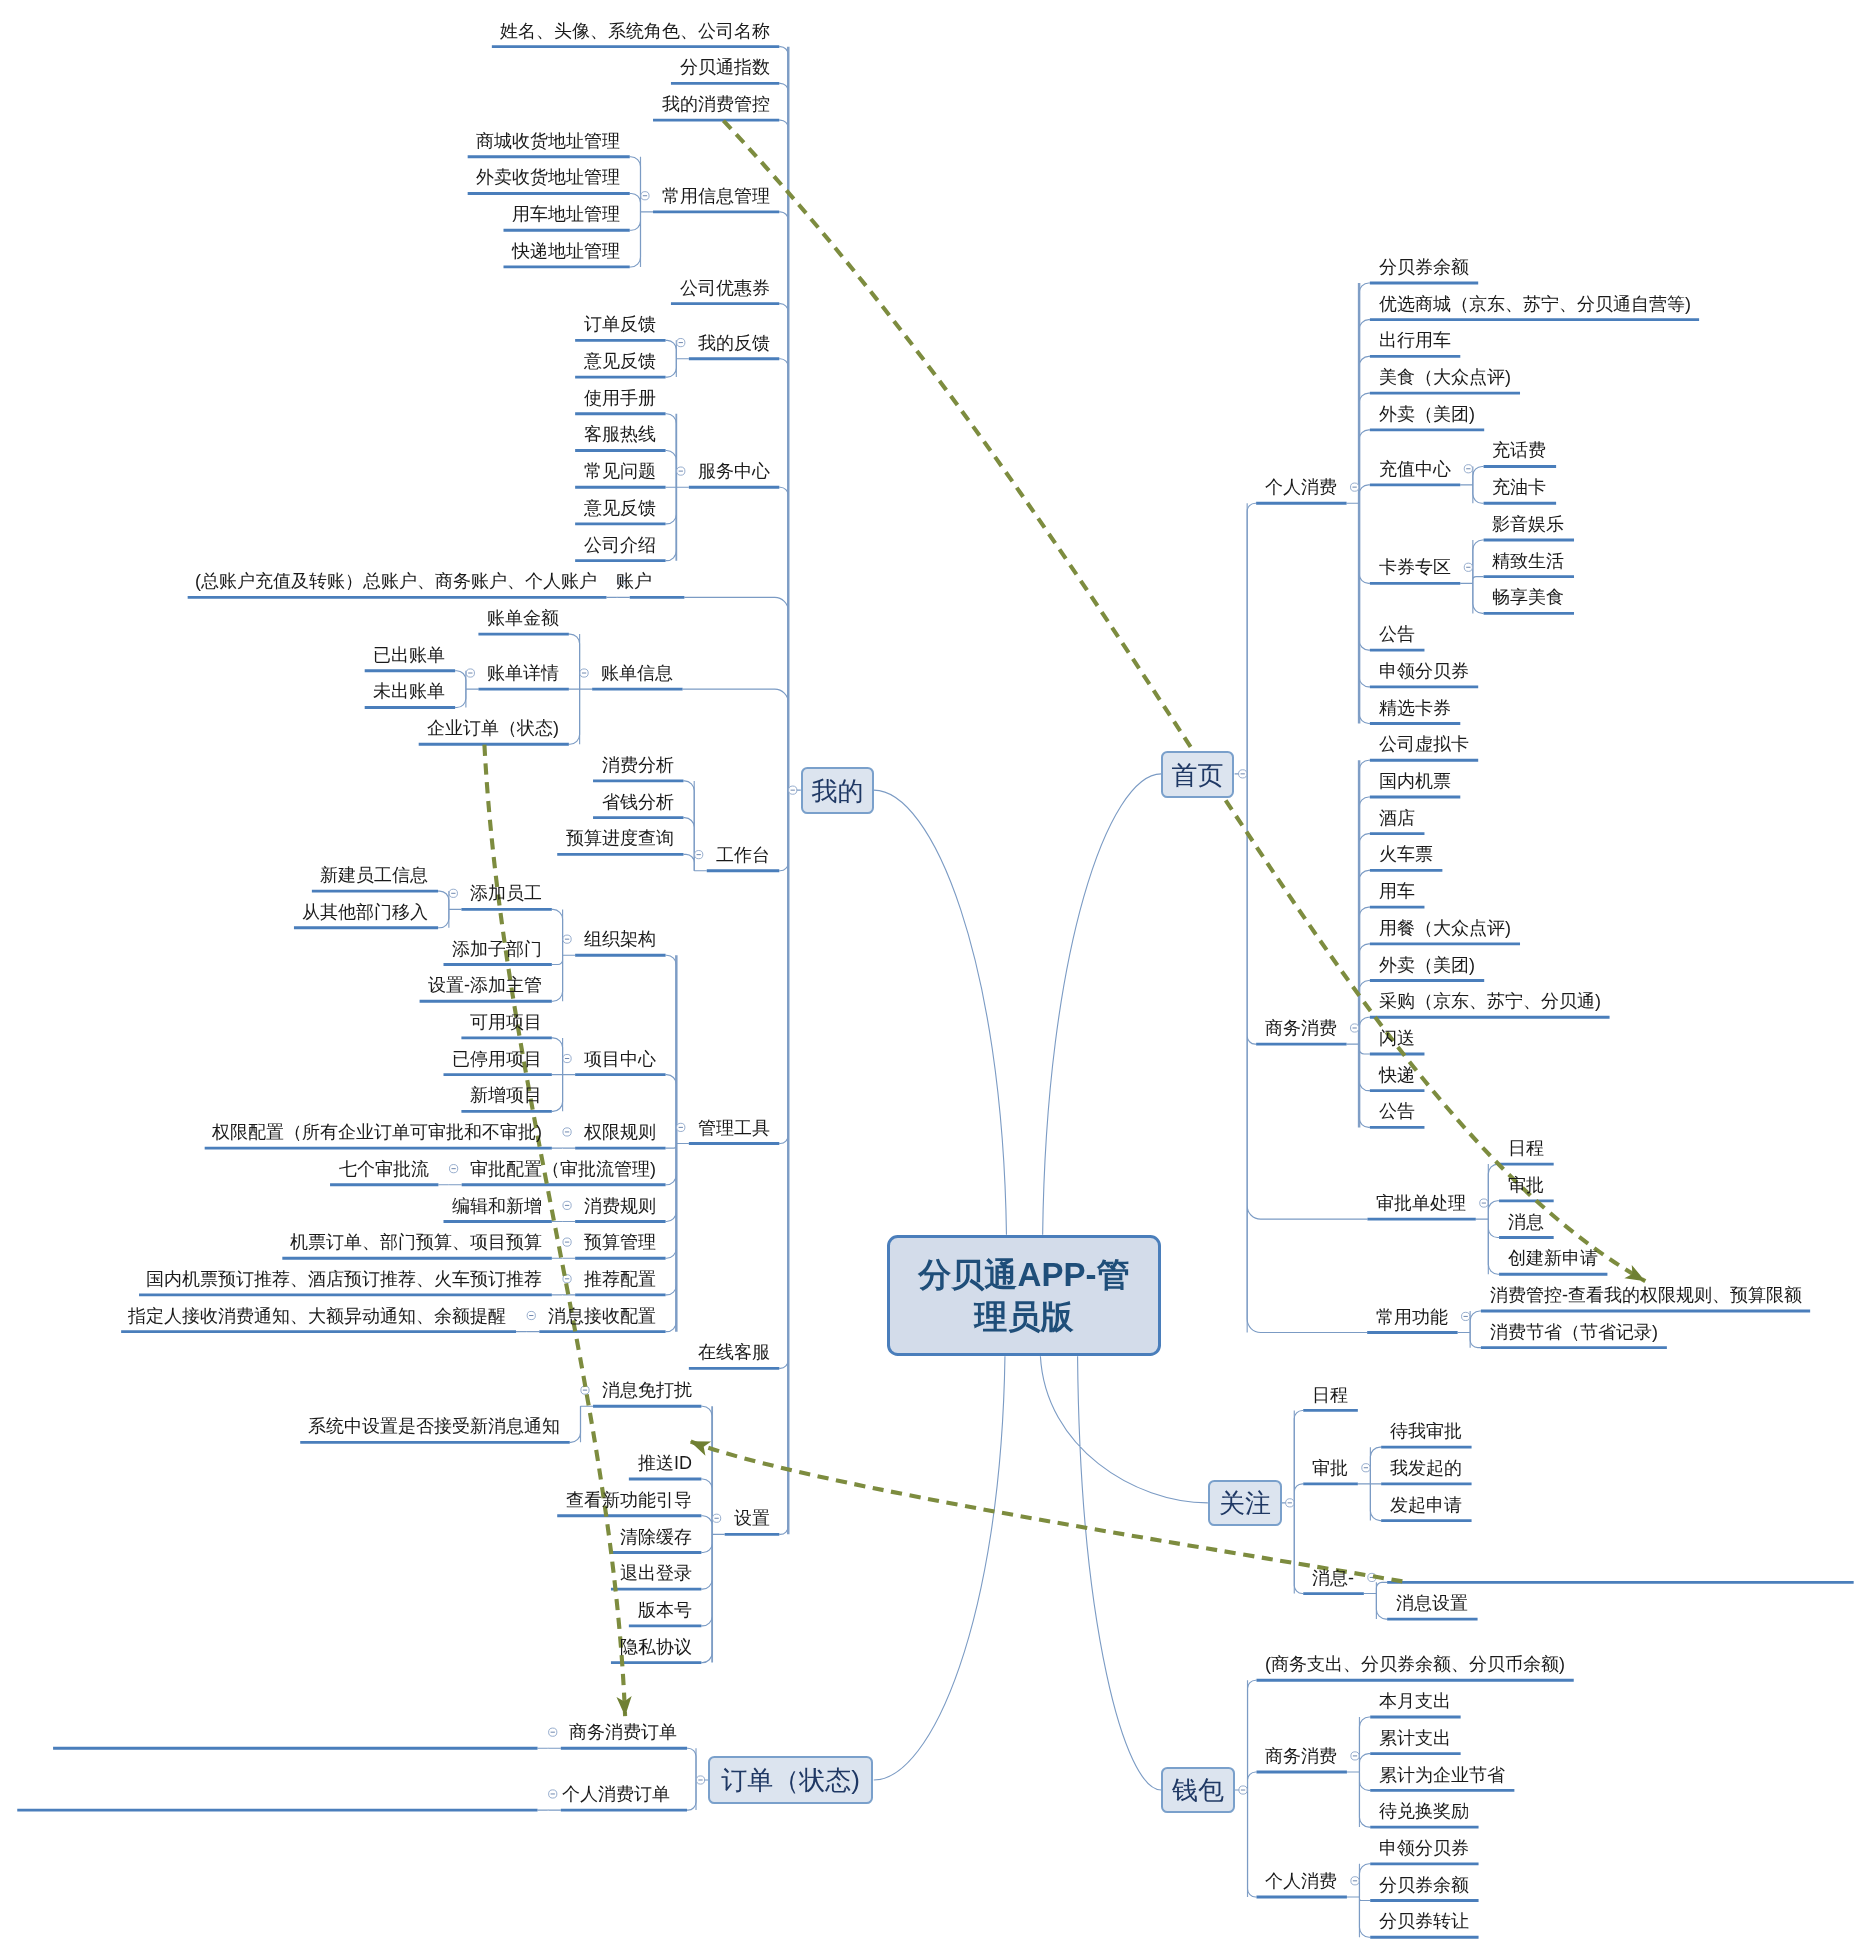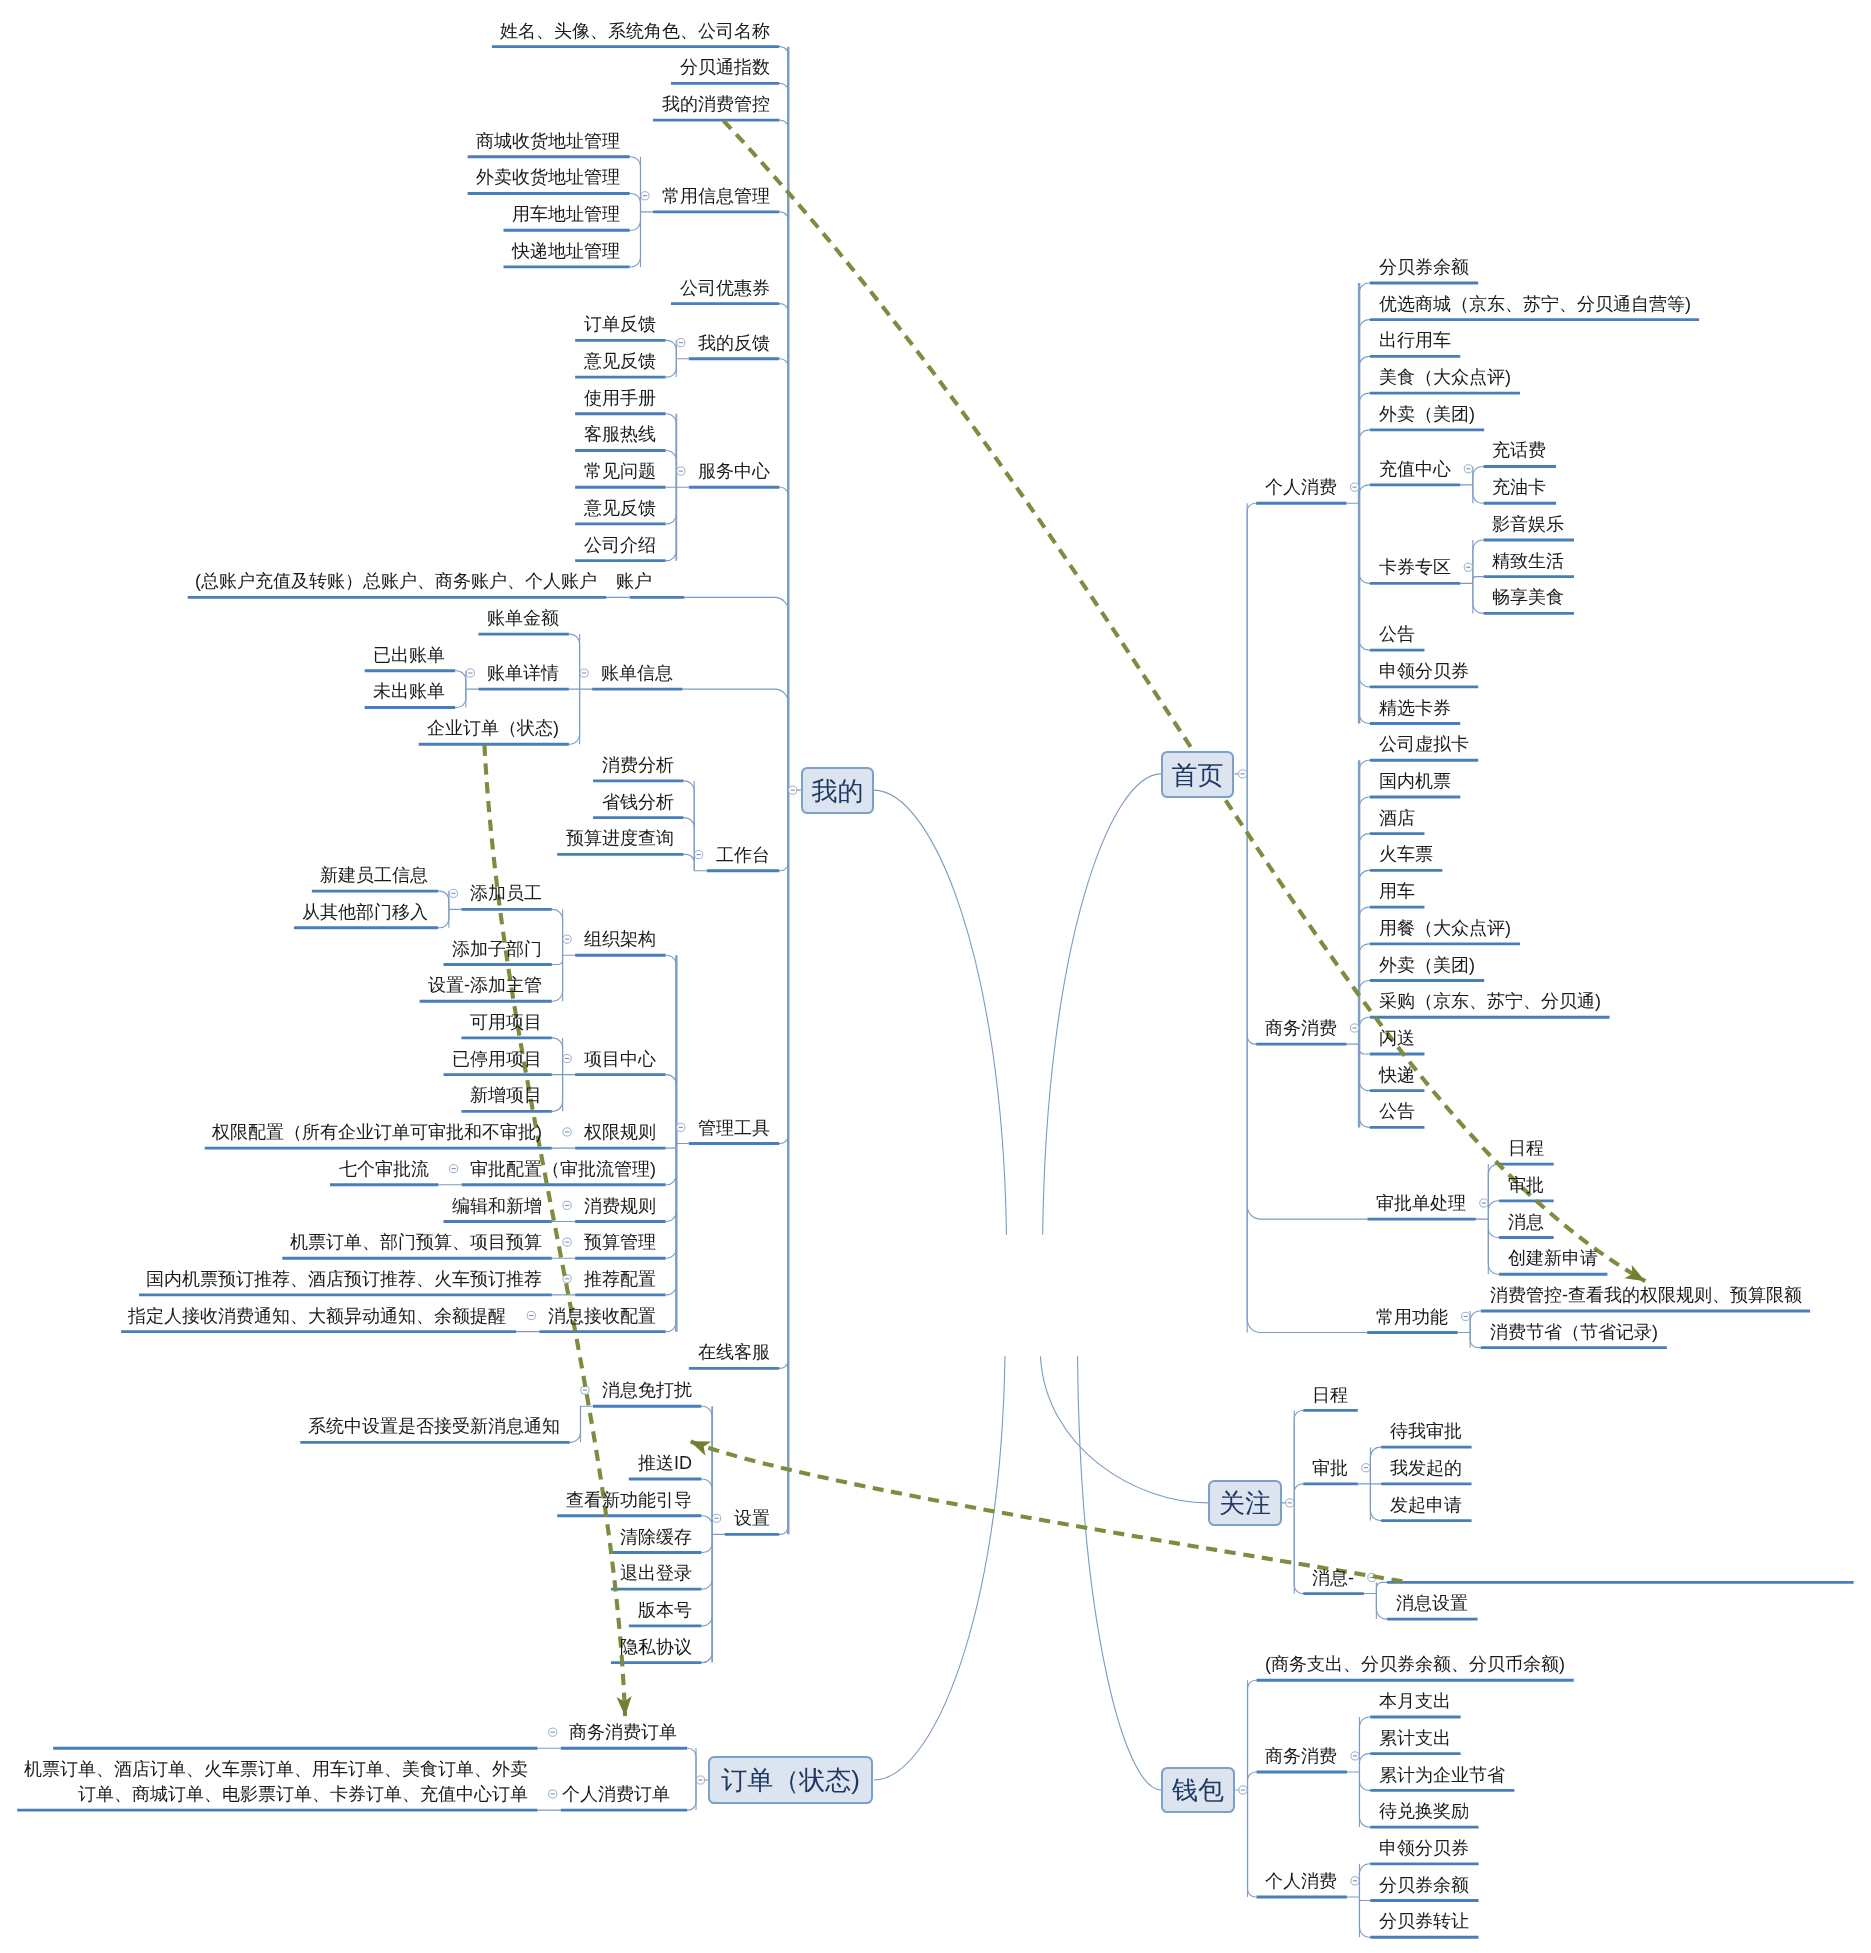--- a/index.html
+++ b/index.html
@@ -172,20 +172,24 @@
       </g>
 <g>
 <path d="M807.6 134.7 C1280 640 1500 1240 1837.1 1430.7" fill="none" stroke="#7d8c3f" stroke-width="4.6" stroke-dasharray="12.5 8.5"></path>
 <path d="M0 0 L-22 -8.5 L-16.5 0 L-22 8.5 Z" transform="translate(1837.1,1430.7) rotate(29)" fill="#6f8033"></path>
 <path d="M1565.8 1766 C1360 1730 900 1660 770.3 1609.5" fill="none" stroke="#7d8c3f" stroke-width="4.6" stroke-dasharray="12.5 8.5"></path>
 <path d="M0 0 L-22 -8.5 L-16.5 0 L-22 8.5 Z" transform="translate(770.3,1609.5) rotate(-158)" fill="#6f8033"></path>
 <path d="M540.7 831.6 C560 1200 684 1560 697.8 1916.5" fill="none" stroke="#7d8c3f" stroke-width="4.6" stroke-dasharray="12.5 8.5"></path>
 <path d="M0 0 L-22 -8.5 L-16.5 0 L-22 8.5 Z" transform="translate(697.8,1916.5) rotate(87)" fill="#6f8033"></path>
 </g>
 </svg>
+<div class="center" style="left:887px;top:1235px;width:274px;height:121px">
+      <span class="ctext">分贝通APP-管
+理员版</span>
+    </div>
 <div class="l1" style="left:801px;top:767px;width:73px;height:47px">
       <span>我的</span>
     </div>
 <div class="nd" style="right:1102px;top:18.5px;text-align:right"><span>姓名、头像、系统角色、公司名称</span></div>
 <div class="nd" style="right:1102px;top:55px;text-align:right"><span>分贝通指数</span></div>
 <div class="nd" style="right:1102px;top:92px;text-align:right"><span>我的消费管控</span></div>
 <div class="nd" style="right:1102px;top:184px;text-align:right"><span>常用信息管理</span></div>
 <div class="nd" style="right:1252px;top:129px;text-align:right"><span>商城收货地址管理</span></div>
 <div class="nd" style="right:1252px;top:165px;text-align:right"><span>外卖收货地址管理</span></div>
 <div class="nd" style="right:1252px;top:202px;text-align:right"><span>用车地址管理</span></div>
@@ -243,22 +247,20 @@
 <div class="nd" style="right:1180px;top:1488px;text-align:right"><span>查看新功能引导</span></div>
 <div class="nd" style="right:1180px;top:1525px;text-align:right"><span>清除缓存</span></div>
 <div class="nd" style="right:1180px;top:1561px;text-align:right"><span>退出登录</span></div>
 <div class="nd" style="right:1180px;top:1598px;text-align:right"><span>版本号</span></div>
 <div class="nd" style="right:1180px;top:1635px;text-align:right"><span>隐私协议</span></div>
 <div class="l1" style="left:708px;top:1756px;width:165px;height:48px">
       <span>订单（状态)</span>
     </div>
 <div class="nd" style="right:1195px;top:1720px;text-align:right"><span>商务消费订单</span></div>
 <div class="nd" style="right:1202px;top:1782px;text-align:right"><span>个人消费订单</span></div>
-<div class="nd" style="right:1344px;top:1757px;text-align:right"><span>机票订单、酒店订单、火车票订单、用车订单、美食订单、外卖
-订单、商城订单、电影票订单、卡券订单、充值中心订单</span></div>
 <div class="l1" style="left:1161px;top:751px;width:73px;height:47px">
       <span>首页</span>
     </div>
 <div class="nd" style="left:1265px;top:475px;text-align:left"><span>个人消费</span></div>
 <div class="nd" style="left:1379px;top:255px;text-align:left"><span>分贝券余额</span></div>
 <div class="nd" style="left:1379px;top:292px;text-align:left"><span>优选商城（京东、苏宁、分贝通自营等)</span></div>
 <div class="nd" style="left:1379px;top:328px;text-align:left"><span>出行用车</span></div>
 <div class="nd" style="left:1379px;top:365px;text-align:left"><span>美食（大众点评)</span></div>
 <div class="nd" style="left:1379px;top:402px;text-align:left"><span>外卖（美团)</span></div>
 <div class="nd" style="left:1379px;top:457px;text-align:left"><span>充值中心</span></div>

